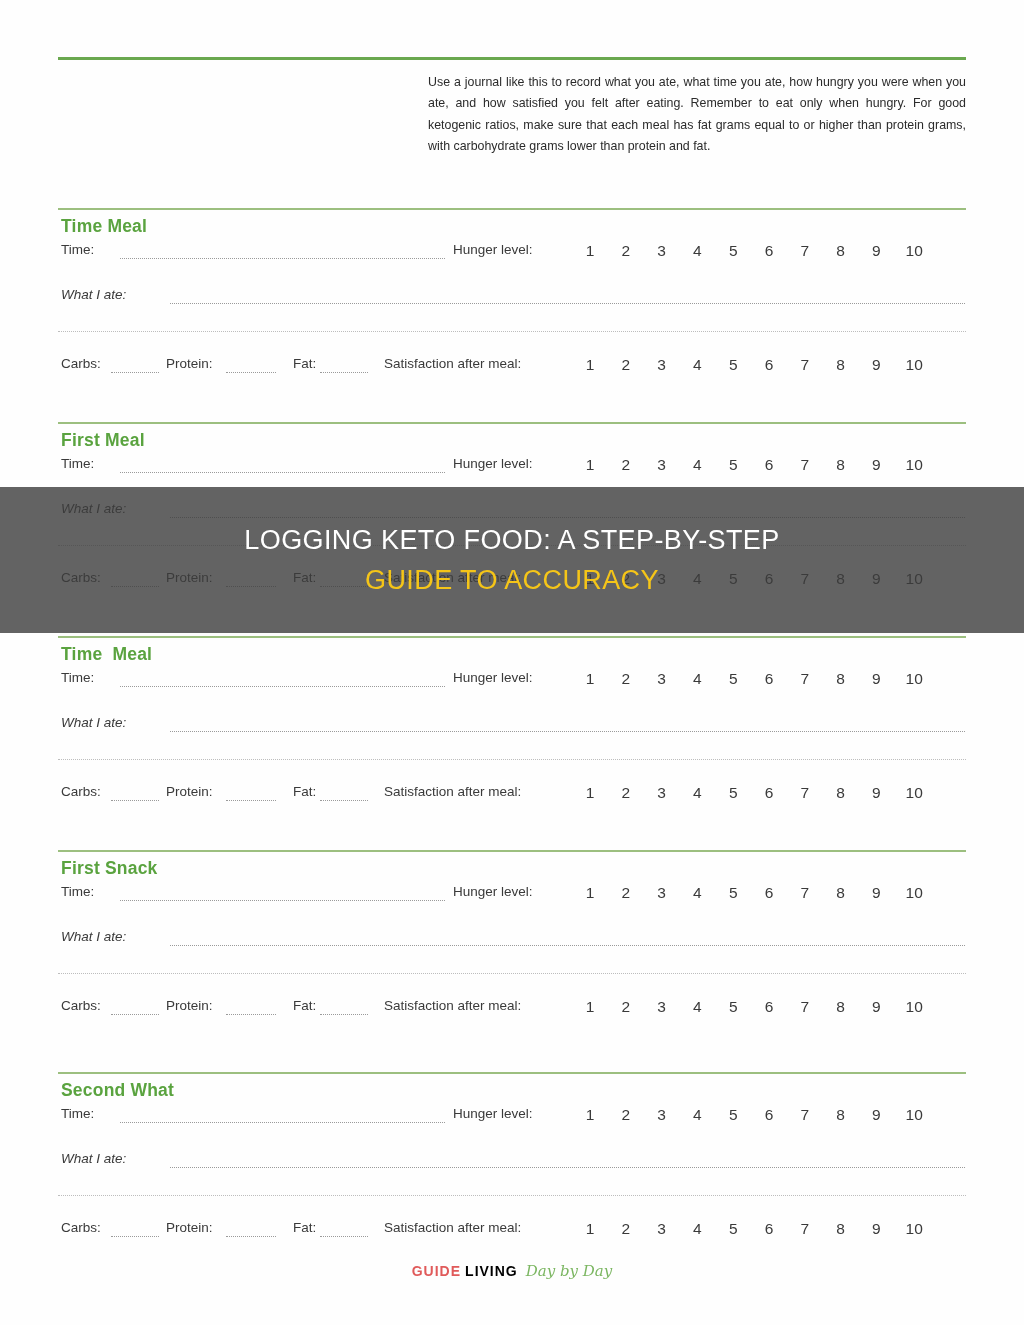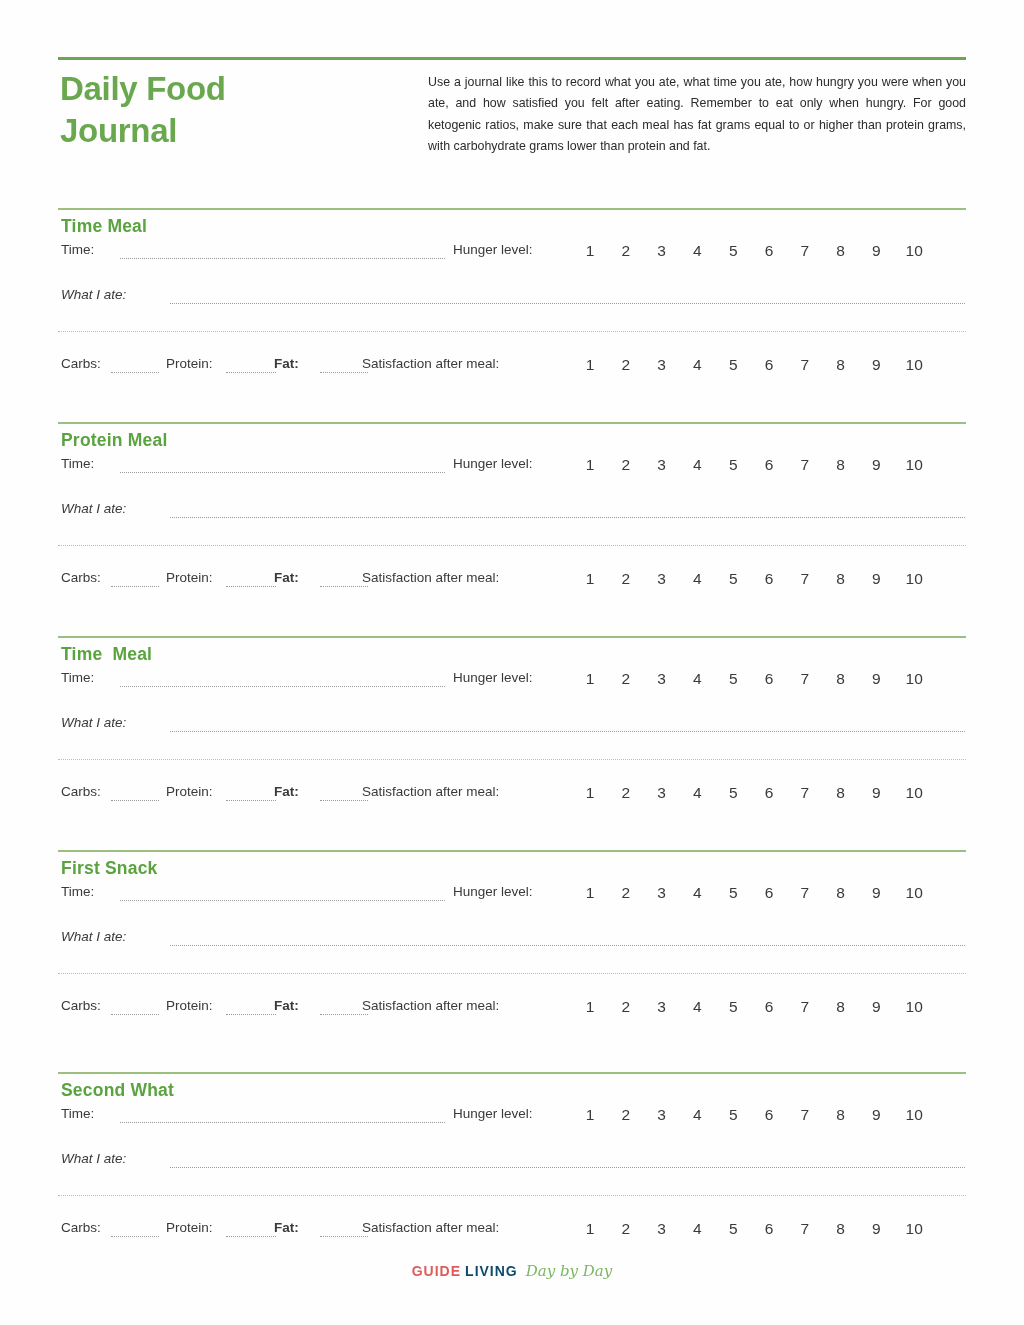--- a/index.html
+++ b/index.html
@@ -106,22 +106,22 @@
     color: #3a3a3a;
     text-align: center;
     width: 24px;
   }
 
   .lbl-time     { left: 3px;  top: 34px; }
   .lbl-ate      { left: 3px;  top: 79px; font-style: italic; }
   .lbl-hunger   { left: 395px; top: 34px; }
   .lbl-carbs    { left: 3px;  top: 148px; }
   .lbl-protein  { left: 108px; top: 148px; }
-  .lbl-fat      { left: 216px; top: 148px; font-weight: bold; }
-  .lbl-satis    { left: 304px; top: 148px; }
+  .lbl-fat      { left: 235px; top: 148px; }
+  .lbl-satis    { left: 326px; top: 148px; }
 
   .dl-time { left: 62px;  top: 50px;  width: 325px; }
   .dl-ate  { left: 112px; top: 95px;  width: 795px; }
   .dl-carbs   { left: 53px;  top: 164px; width: 48px; }
   .dl-protein { left: 168px; top: 164px; width: 50px; }
   .dl-fat     { left: 262px; top: 164px; width: 48px; }
 
   .sep-ate { top: 123px; }
 
   
@@ -165,40 +165,39 @@
   }
   .f-keto {
     font-size: 14px;
     font-weight: bold;
     color: #e05a5a;
     letter-spacing: 1px;
   }
   .f-living {
     font-size: 14px;
     font-weight: bold;
-    color: #0c4a6e;
+    color: #000000;
     letter-spacing: 1px;
     margin-left: 4px;
   }
   .f-day {
     font-family: "DejaVu Serif", serif;
     font-style: italic;
     font-size: 15px;
     color: #7bb661;
     margin-left: 8px;
   }
 </style>
 </head>
 <body>
 
 <div id="page">
 
   <div class="top-rule"></div>
 
-  <div class="doc-title">Daily Food<br>Journal</div>
 
   <div class="intro">Use a journal like this to record what you ate, what time you ate, how hungry you were when you ate, and how satisfied you felt after eating. Remember to eat only when hungry. For good ketogenic ratios, make sure that each meal has fat grams equal to or higher than protein grams, with carbohydrate grams lower than protein and fat.</div>
 
   <div id="sections-host">
       <div class="section" style="top: 208px;">
         <div class="sec-rule"></div>
         <div class="sec-title">Time Meal</div>
         <div class="lbl lbl-time">Time:</div>
         <div class="dotline dl-time"></div>
         <div class="lbl lbl-hunger">Hunger level:</div>
@@ -228,21 +227,21 @@
         <div class="num" style="left:627.4px;top:148px;">4</div>
         <div class="num" style="left:663.2px;top:148px;">5</div>
         <div class="num" style="left:699.0px;top:148px;">6</div>
         <div class="num" style="left:734.8px;top:148px;">7</div>
         <div class="num" style="left:770.6px;top:148px;">8</div>
         <div class="num" style="left:806.4px;top:148px;">9</div>
         <div class="num" style="left:844.2px;top:148px;">10</div>
       </div>
       <div class="section" style="top: 422px;">
         <div class="sec-rule"></div>
-        <div class="sec-title">Protein Meal</div>
+        <div class="sec-title">First Meal</div>
         <div class="lbl lbl-time">Time:</div>
         <div class="dotline dl-time"></div>
         <div class="lbl lbl-hunger">Hunger level:</div>
         <div class="num" style="left:520.0px;top:34px;">1</div>
         <div class="num" style="left:555.8px;top:34px;">2</div>
         <div class="num" style="left:591.6px;top:34px;">3</div>
         <div class="num" style="left:627.4px;top:34px;">4</div>
         <div class="num" style="left:663.2px;top:34px;">5</div>
         <div class="num" style="left:699.0px;top:34px;">6</div>
         <div class="num" style="left:734.8px;top:34px;">7</div>
@@ -376,18 +375,22 @@
         <div class="num" style="left:627.4px;top:148px;">4</div>
         <div class="num" style="left:663.2px;top:148px;">5</div>
         <div class="num" style="left:699.0px;top:148px;">6</div>
         <div class="num" style="left:734.8px;top:148px;">7</div>
         <div class="num" style="left:770.6px;top:148px;">8</div>
         <div class="num" style="left:806.4px;top:148px;">9</div>
         <div class="num" style="left:844.2px;top:148px;">10</div>
       </div>
     </div>
 
+  <div id="overlay">
+    <div class="ov-line1">LOGGING KETO FOOD: A STEP-BY-STEP</div>
+    <div class="ov-line2">GUIDE TO ACCURACY</div>
+  </div>
 
   <div id="footer">
     <span class="f-keto">GUIDE</span><span class="f-living">LIVING</span><span class="f-day">Day by Day</span>
   </div>
 
 </div>
 
 </body></html>

